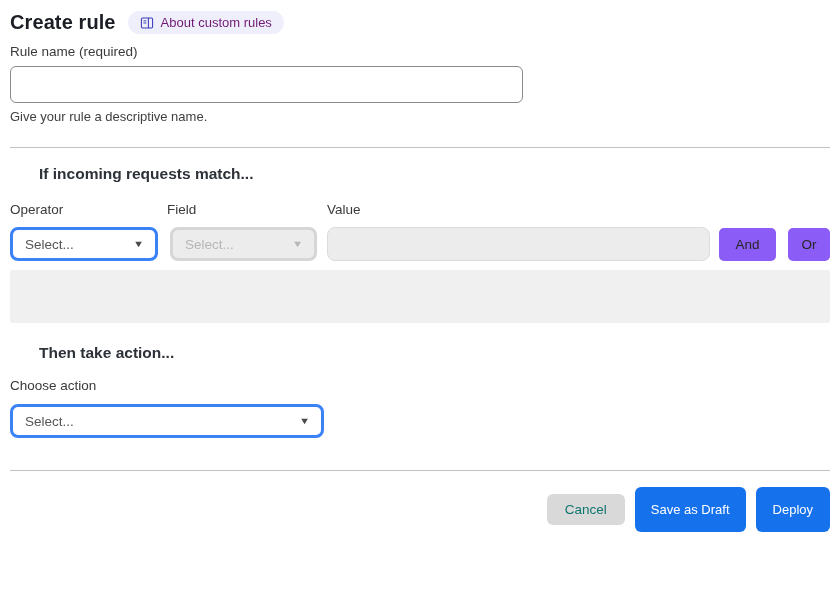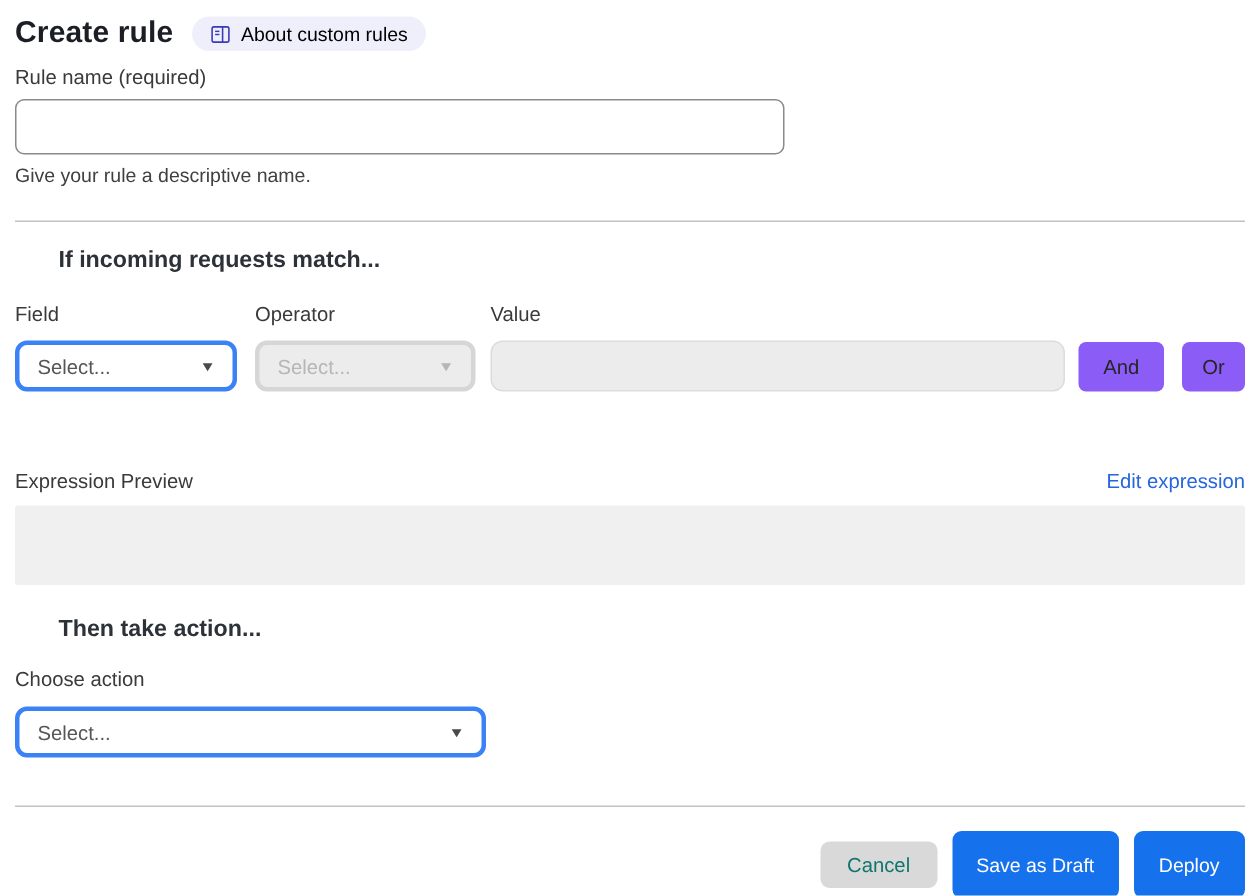--- a/index.html
+++ b/index.html
@@ -9,21 +9,21 @@
     color: #333;
   }
   .page { padding: 10px 9px 0 10px; width: 839px; }
 
   
   .header-row { display: flex; align-items: center; margin-top: 1px; }
   .page-title { font-size: 20px; font-weight: 700; color: #1b1e24; letter-spacing: 0.1px; }
   .about-badge {
     display: inline-flex; align-items: center; gap: 7px;
     margin-left: 12px; padding: 4px 12px;
-    background: #eeeffb; color: #000000;
+    background: #eeeffb; color: #701a75;
     border-radius: 12px; font-size: 13px; cursor: pointer;
     text-decoration: none;
   }
   .about-badge svg { display: block; }
 
   
   .field-label { font-size: 13.5px; color: #3a3a3a; }
   .rule-name-label { margin-top: 10px; }
   .rule-name-input {
     display: block; margin-top: 7px;
@@ -120,43 +120,39 @@
 
   <div class="field-label rule-name-label">Rule name (required)</div>
   <input type="text" class="rule-name-input" value="" style="">
   <div class="helper-text">Give your rule a descriptive name.</div>
 
   <hr class="divider">
 
   <div class="section-heading">If incoming requests match...</div>
 
   <div class="cols-labels">
+    <div class="field-label col-operator">Operator</div>
     <div class="field-label col-field">Field</div>
-    <div class="field-label col-operator">Operator</div>
     <div class="field-label col-value">Value</div>
   </div>
 
   <div class="controls-row">
     <div class="select-box field-select">
       <span>Select...</span>
       <span class="caret">▼</span>
     </div>
     <div class="select-box operator-select disabled">
       <span>Select...</span>
       <span class="caret">▼</span>
     </div>
     <input type="text" class="value-input" disabled="" value="" style="">
     <button class="gray-btn and-btn">And</button>
     <button class="gray-btn or-btn">Or</button>
   </div>
 
-  <div class="expr-row">
-    <div class="field-label">Expression Preview</div>
-    <a class="edit-link">Edit expression</a>
-  </div>
   <div class="preview-box"></div>
 
   <div class="section-heading action-heading">Then take action...</div>
   <div class="field-label choose-action-label">Choose action</div>
   <div class="select-box action-select">
     <span>Select...</span>
     <span class="caret">▼</span>
   </div>
 
   <hr class="divider divider-bottom">

